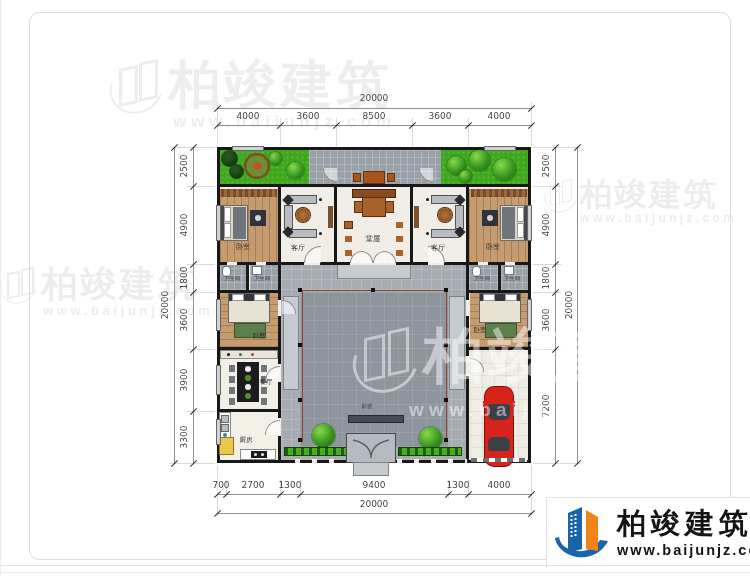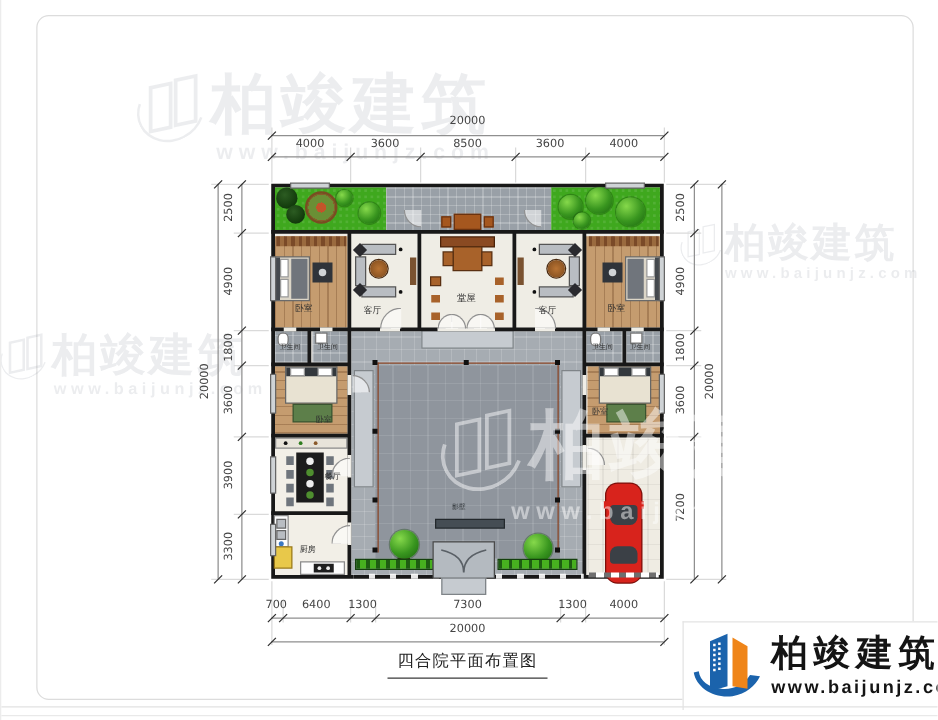--- a/index.html
+++ b/index.html
@@ -429,29 +429,27 @@
   <span class="dimv" style="left:183px;top:320px;">3600</span>
   <span class="dimv" style="left:183px;top:380px;">3900</span>
   <span class="dimv" style="left:183px;top:437px;">3300</span>
   <span class="dimv" style="left:545px;top:166px;">2500</span>
   <span class="dimv" style="left:545px;top:225px;">4900</span>
   <span class="dimv" style="left:545px;top:278px;">1800</span>
   <span class="dimv" style="left:545px;top:320px;">3600</span>
   <span class="dimv" style="left:545px;top:406px;">7200</span>
   <span class="dimv" style="left:568px;top:305px;">20000</span>
   <span class="dim" style="left:220px;top:485px;">700</span>
-  <span class="dim" style="left:252px;top:485px;">6400</span>
+  <span class="dim" style="left:252px;top:485px;">2700</span>
   <span class="dim" style="left:289px;top:485px;">1300</span>
-  <span class="dim" style="left:373px;top:485px;">7300</span>
+  <span class="dim" style="left:373px;top:485px;">9400</span>
   <span class="dim" style="left:457px;top:485px;">1300</span>
   <span class="dim" style="left:498px;top:485px;">4000</span>
   <span class="dim" style="left:373px;top:504px;">20000</span>
 
-  <span class="a" style="left:373px;top:520px;transform:translateX(-50%);font-size:13px;letter-spacing:1px;color:#222;
-               border-bottom:1px solid #3a3a3a;padding:0 8px 4px;z-index:24;">四合院平面布置图</span>
 
   <div class="a" style="left:545px;top:497px;width:205px;height:70px;background:#fff;border-left:1px solid #e3e3e3;border-top:1px solid #e3e3e3;display:flex;align-items:center;z-index:28;">
     <span style="display:inline-block;margin-left:4px;">
       <svg width="60" height="58" viewBox="0 0 60 58">
         <path d="M4 36 C6 48 20 57 35 55 C46 53 53 47 57 39 L49 38 C44 46 35 50 26 49 C16 48 9 43 8 35 Z" fill="#1b63ac"></path>
         <polygon points="17,11 31,5 31,47 17,51" fill="#1b63ac"></polygon>
         <g fill="#fff">
           <rect x="19.5" y="13" width="2" height="2"></rect>
             <rect x="19.5" y="17" width="2" height="2"></rect>
             <rect x="19.5" y="21" width="2" height="2"></rect>

